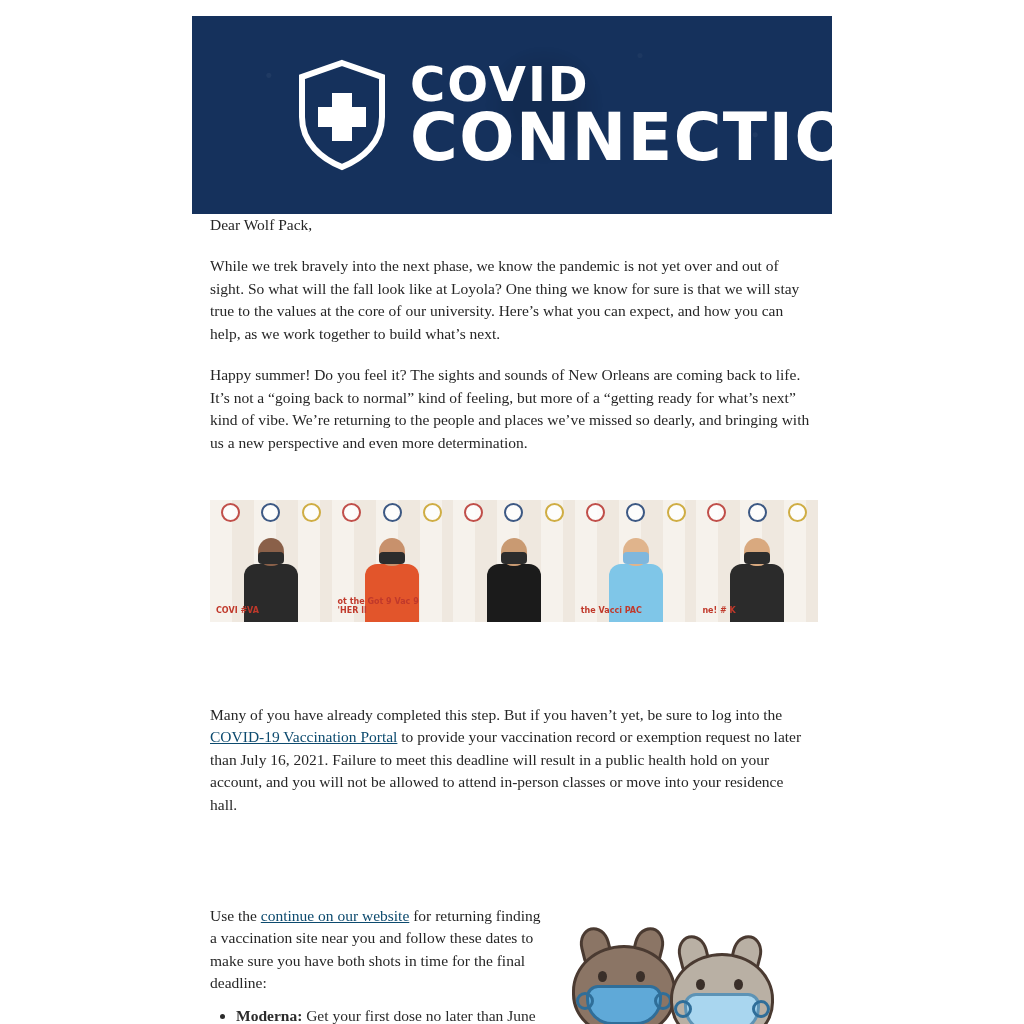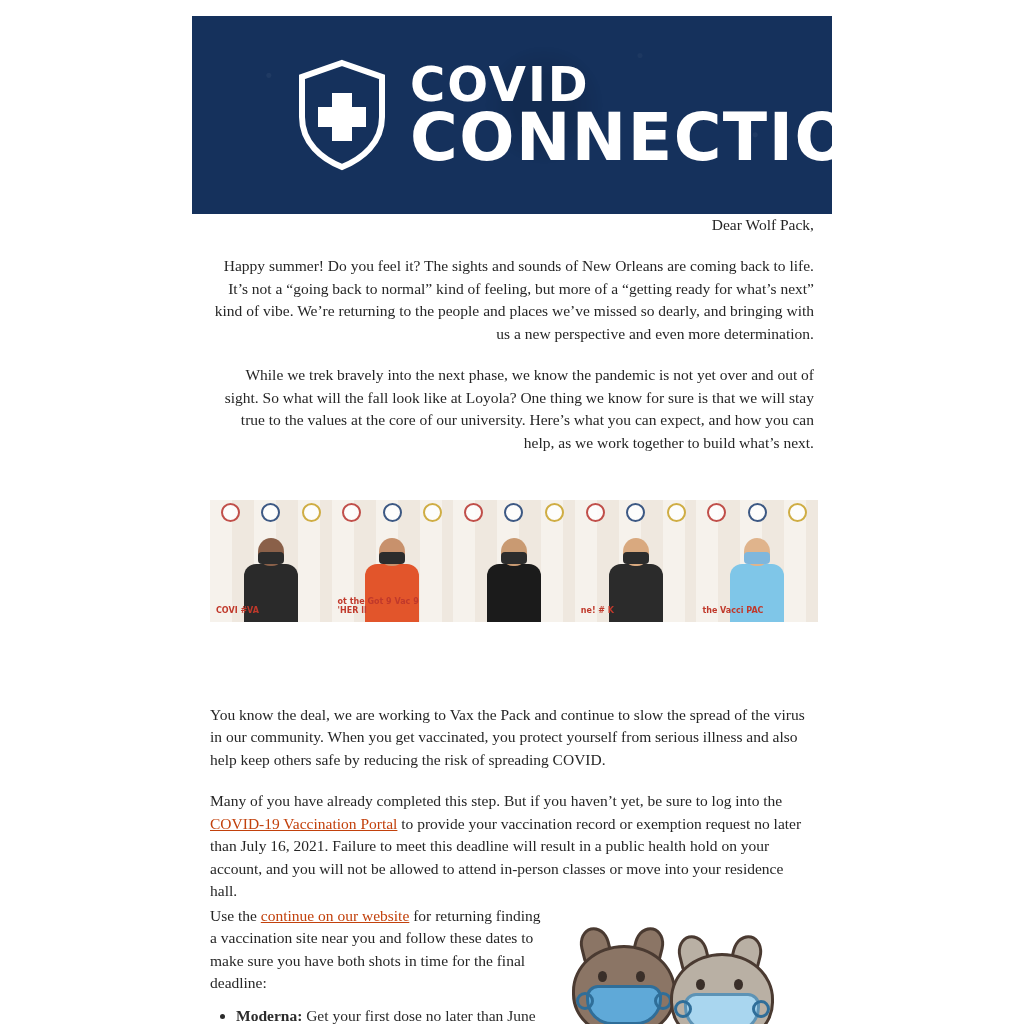--- a/index.html
+++ b/index.html
@@ -80,21 +80,20 @@
   }
 
   
   .content {
     position: absolute;
     left: 192px;
     top: 214px;
     width: 640px;
     box-sizing: border-box;
     padding: 0 18px;
-    text-align: right;
   }
   p.para {
     font-size: 15.5px;
     line-height: 1.45;
     margin: 0 0 19px 0;
     color: #262626;
   }
   .greeting {
     margin-top: 34px;
     margin-bottom: 22px;
@@ -210,21 +209,21 @@
   }
   .section-body {
     position: absolute;
     left: 192px;
     top: 704px;
     width: 640px;
     box-sizing: border-box;
     padding: 0 18px;
   }
   a.link {
-    color: #c2410c;
+    color: #0c4a6e;
     text-decoration: underline;
   }
 
   
   .lower {
     position: absolute;
     left: 192px;
     top: 905px;
     width: 640px;
     box-sizing: border-box;
@@ -327,22 +326,22 @@
       </span>
       <span class="banner-title">
         <span class="l1">COVID</span>
         <span class="l2">CONNECTIONS</span>
       </span>
     </div>
   </div>
 
   <div class="content">
     <p class="para greeting">Dear Wolf Pack,</p>
+    <p class="para">While we trek bravely into the next phase, we know the pandemic is not yet over and out of sight. So what will the fall look like at Loyola? One thing we know for sure is that we will stay true to the values at the core of our university. Here’s what you can expect, and how you can help, as we work together to build what’s next.</p>
     <p class="para">Happy summer! Do you feel it? The sights and sounds of New Orleans are coming back to life. It’s not a “going back to normal” kind of feeling, but more of a “getting ready for what’s next” kind of vibe. We’re returning to the people and places we’ve missed so dearly, and bringing with us a new perspective and even more determination.</p>
-    <p class="para">While we trek bravely into the next phase, we know the pandemic is not yet over and out of sight. So what will the fall look like at Loyola? One thing we know for sure is that we will stay true to the values at the core of our university. Here’s what you can expect, and how you can help, as we work together to build what’s next.</p>
   </div>
 
   <div class="photo-strip">
     <div class="ph p1">
       <div class="backdrop"></div>
       <div class="logo-row">
           <i></i>
           <i></i>
           <i></i>
         </div>
@@ -374,53 +373,52 @@
           <i></i>
           <i></i>
         </div>
       <div class="person">
           <div class="torso"></div>
           <div class="head"></div>
           <div class="mask"></div>
         </div>
       <div class="caption"></div>
     </div>
-    <div class="ph p5">
+    <div class="ph p4">
       <div class="backdrop"></div>
       <div class="logo-row">
           <i></i>
           <i></i>
           <i></i>
         </div>
       <div class="person">
           <div class="torso"></div>
           <div class="head"></div>
           <div class="mask"></div>
         </div>
-      <div class="caption">ne! # K</div>
-    </div>
-    <div class="ph p4">
+      <div class="caption">the Vacci PAC</div>
+    </div>
+    <div class="ph p5">
       <div class="backdrop"></div>
       <div class="logo-row">
           <i></i>
           <i></i>
           <i></i>
         </div>
       <div class="person">
           <div class="torso"></div>
           <div class="head"></div>
           <div class="mask"></div>
         </div>
-      <div class="caption">the Vacci PAC</div>
+      <div class="caption">ne! # K</div>
     </div>
   </div>
 
 
   <div class="section-body">
-    <p class="para">You know the deal, we are working to Vax the Pack and continue to slow the spread of the virus in our community. When you get vaccinated, you protect yourself from serious illness and also help keep others safe by reducing the risk of spreading COVID.</p>
     <p class="para"><span>Many of you have already completed this step. But if you haven’t yet, be sure to log into the </span><a class="link" href="#">COVID-19 Vaccination Portal</a><span> to provide your vaccination record or exemption request no later than July 16, 2021. Failure to meet this deadline will result in a public health hold on your account, and you will not be allowed to attend in-person classes or move into your residence hall.</span></p>
   </div>
 
   <div class="lower">
     <div class="text-col">
       <p class="para"><span>Use the </span><a class="link" href="#">continue on our website</a><span> for returning finding a vaccination site near you and follow these dates to make sure you have both shots in time for the final deadline:</span></p>
       <ul class="dates">
         <li><b>Moderna:</b><span> Get your first dose no later than June 18</span></li>
 
       </ul>

